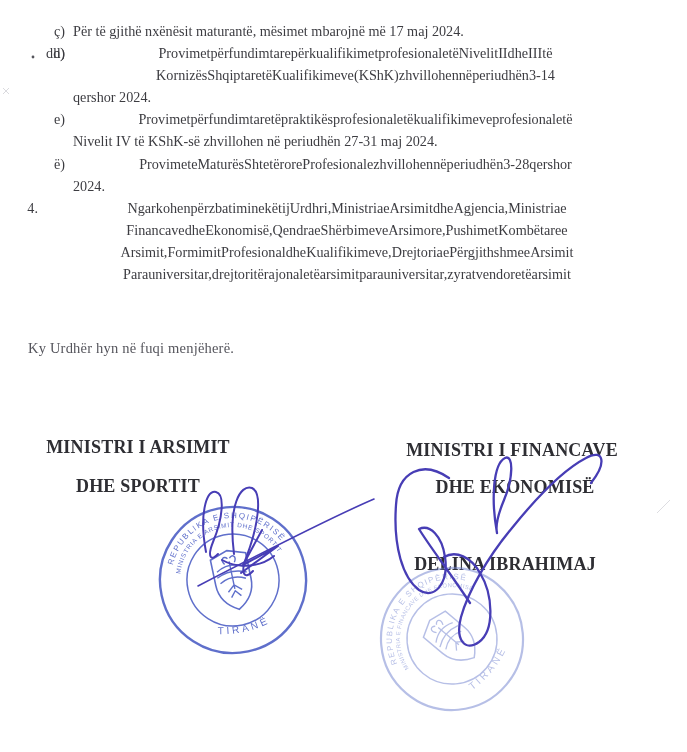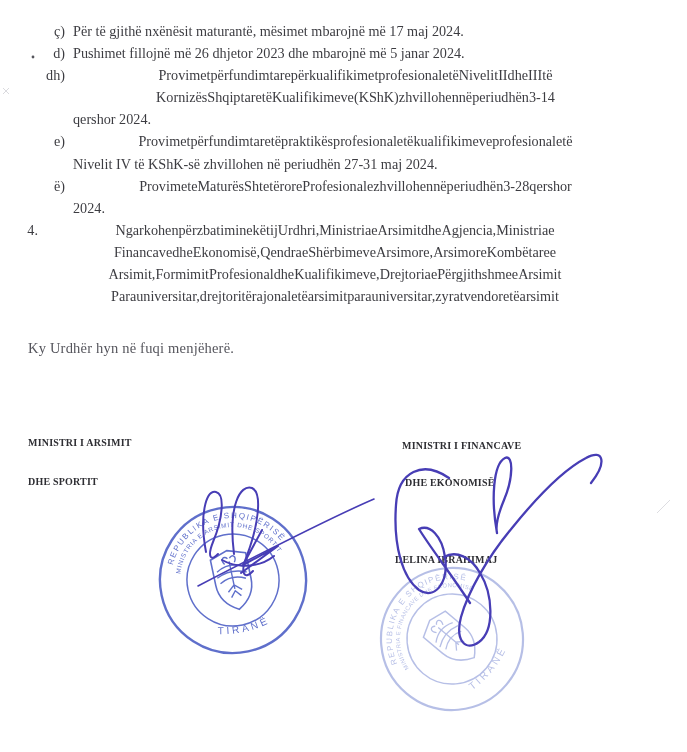--- a/index.html
+++ b/index.html
@@ -5,28 +5,28 @@
   html,body{margin:0;padding:0;background:#ffffff;}
   .page{
     position:relative;width:687px;height:752px;background:#ffffff;overflow:hidden;
     font-family:"Liberation Serif","DejaVu Serif",serif;color:#3c3c41;
   }
   .list{position:absolute;top:20px;left:0;width:687px;font-size:14.2px;line-height:22.1px;}
   .item{position:relative;}
   .item .lbl{position:absolute;left:0;width:65px;text-align:right;}
   .item .txt{margin-left:73px;width:565px;}
   .item.lvl1 .lbl{width:38px;}
-  .item.lvl1 .txt{margin-left:40px;width:590px;}
+  .item.lvl1 .txt{margin-left:52px;width:590px;}
   .jline{display:flex;justify-content:center;white-space:nowrap;}
   .closing{
     position:absolute;top:340px;left:28px;font-size:14.5px;color:#55555c;
     letter-spacing:0.2px;
   }
   .sigtext{
-    position:absolute;width:220px;font-weight:bold;font-size:10px;
+    position:absolute;width:220px;text-align:center;font-weight:bold;font-size:18px;
     color:#2e2e33;letter-spacing:0.2px;white-space:nowrap;
   }
   #sig-left-title1{left:28px;top:437px;}
   #sig-left-title2{left:28px;top:476px;}
   #sig-left-name{left:28px;top:551px;}
   #sig-right-title1{left:402px;top:440px;}
   #sig-right-title2{left:405px;top:477px;}
   #sig-right-name{left:395px;top:554px;}
   .overlay{position:absolute;left:0;top:0;pointer-events:none;}
   .stamp-ring{fill:none;}
@@ -42,23 +42,20 @@
 
     <div class="item">
       <span class="lbl">ç)</span>
       <div class="txt">
         <div>Për të gjithë nxënësit maturantë, mësimet mbarojnë më 17 maj 2024.</div>
       </div>
     </div>
 
     <div class="item">
       <span class="lbl">d)</span>
-      <div class="txt">
-        <div>Pushimet fillojnë më 26 dhjetor 2023 dhe mbarojnë më 5 janar 2024.</div>
-      </div>
     </div>
 
     <div class="item">
       <span class="lbl">dh)</span>
       <div class="txt">
         <div class="jline">
             <span>Provimet</span>
             <span>përfundimtare</span>
             <span>për</span>
             <span>kualifikimet</span>
@@ -141,21 +138,21 @@
             <span>e</span>
           </div>
         <div class="jline">
             <span>Financave</span>
             <span>dhe</span>
             <span>Ekonomisë,</span>
             <span>Qendra</span>
             <span>e</span>
             <span>Shërbimeve</span>
             <span>Arsimore,</span>
-            <span>Arsimore</span>
+            <span>Pushimet</span>
             <span>Kombëtare</span>
             <span>e</span>
           </div>
         <div class="jline">
             <span>Arsimit,</span>
             <span>Formimit</span>
             <span>Profesional</span>
             <span>dhe</span>
             <span>Kualifikimeve,</span>
             <span>Drejtoria</span>

